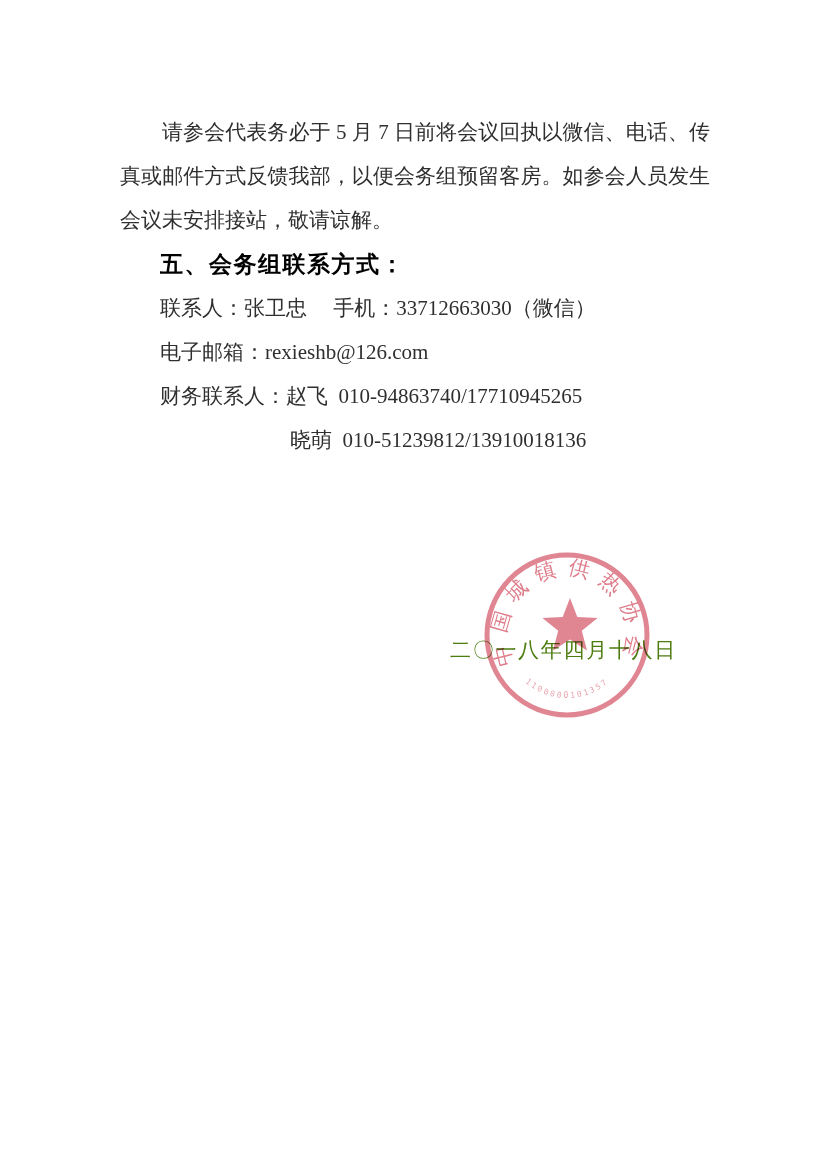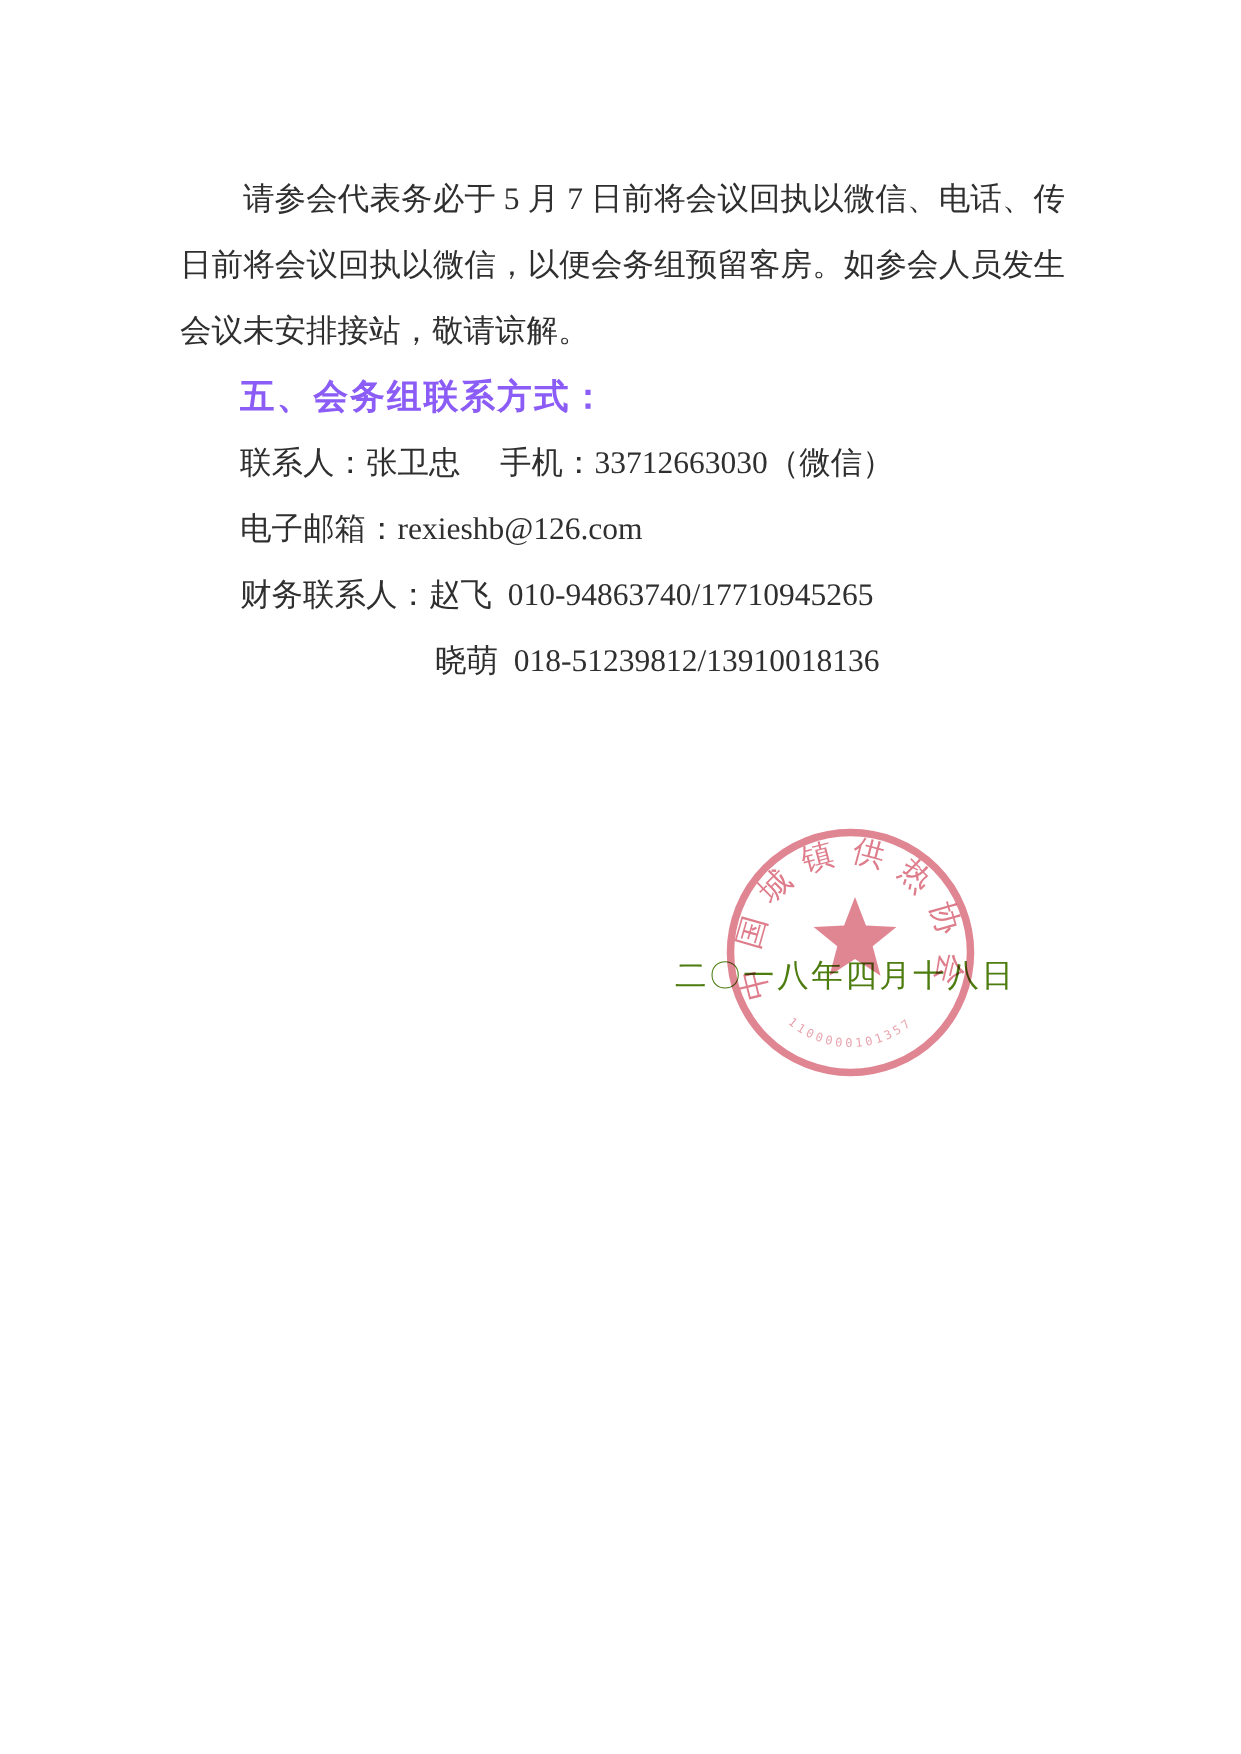--- a/index.html
+++ b/index.html
@@ -34,21 +34,21 @@
   }
   .pline.indent {
     text-indent: 42px;
   }
   .heading {
     font-family: "Liberation Sans", "DejaVu Sans", sans-serif;
     font-weight: bold;
     font-size: 23px;
     letter-spacing: 1.5px;
     padding-left: 40px;
-    color: #8b5cf6;
+    color: #000000;
   }
   .contact {
     padding-left: 40px;
     white-space: pre;
   }
   .contact.deep {
     padding-left: 170px;
   }
   .signature-date {
     position: absolute;
@@ -72,29 +72,29 @@
     opacity: 0.92;
   }
 </style>
 </head>
 <body>
 
 <div class="page">
 
   <div class="content">
     <div class="line pline justify indent">请参会代表务必于 5 月 7 日前将会议回执以微信、电话、传</div>
-    <div class="line pline justify">日前将会议回执以微信，以便会务组预留客房。如参会人员发生</div>
+    <div class="line pline justify">真或邮件方式反馈我部，以便会务组预留客房。如参会人员发生</div>
     <div class="line pline">会议未安排接站，敬请谅解。</div>
 
     <div class="line heading">五、会务组联系方式：</div>
 
     <div class="line contact">联系人：张卫忠　 手机：33712663030（微信）</div>
     <div class="line contact">电子邮箱：rexieshb@126.com</div>
     <div class="line contact">财务联系人：赵飞  010-94863740/17710945265</div>
-    <div class="line contact deep">晓萌  018-51239812/13910018136</div>
+    <div class="line contact deep">晓萌  010-51239812/13910018136</div>
   </div>
 
   <div class="signature-date">二〇一八年四月十八日</div>
 
   <svg class="stamp" viewBox="0 0 170 170" xmlns="http://www.w3.org/2000/svg">
     <defs>
       <path id="orgArc" d="M 35.85 118.4 A 60 60 0 1 1 134.15 118.4" fill="none"></path>
       <path id="serialArc" d="M 30.4 115.5 A 63 63 0 0 0 139.6 115.5" fill="none"></path>
     </defs>
 

